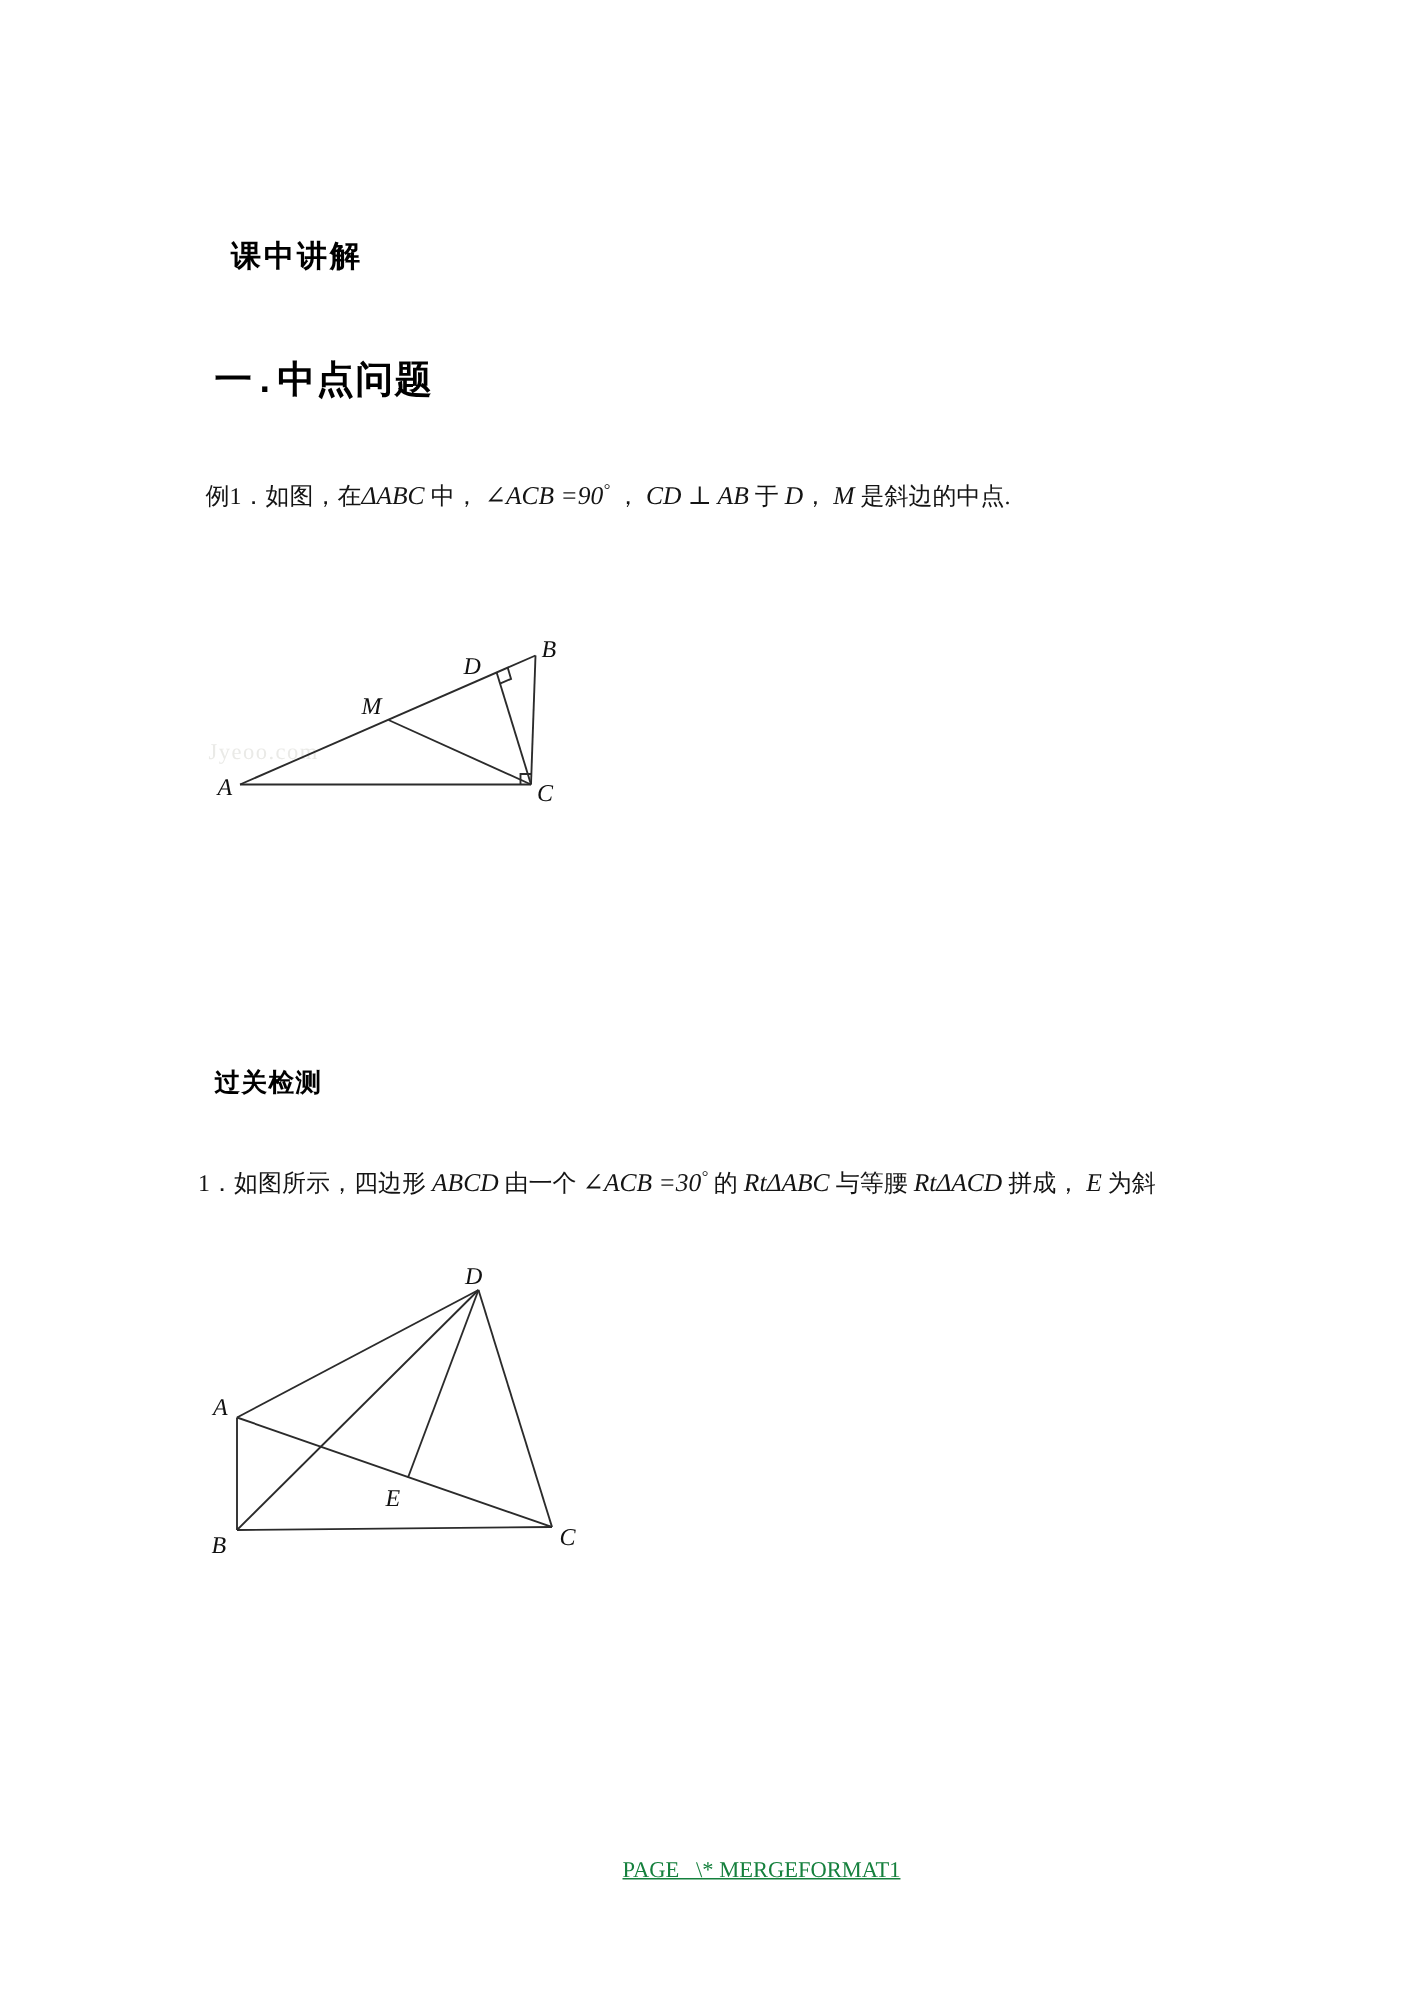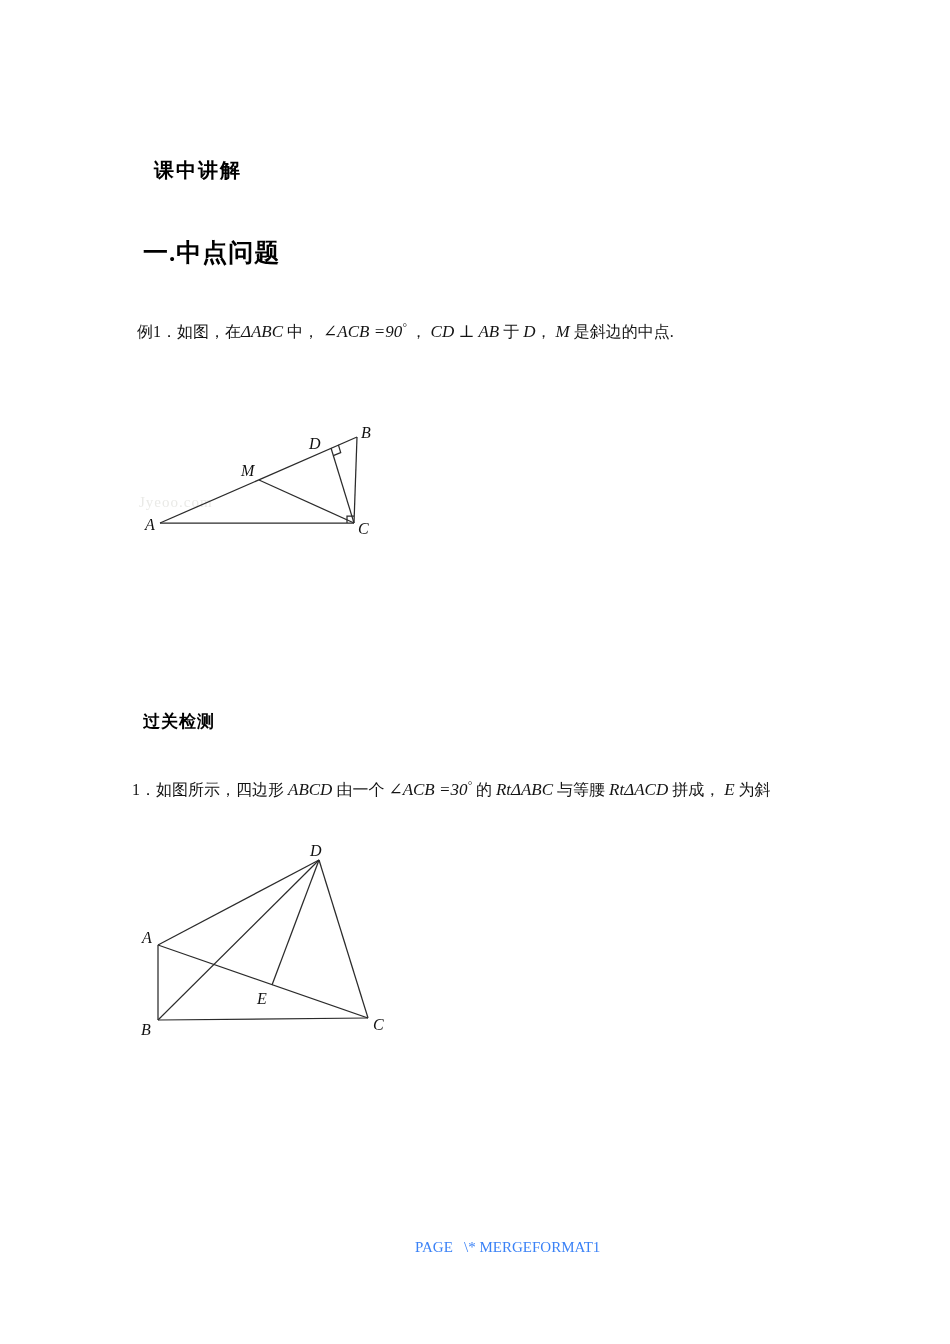--- a/index.html
+++ b/index.html
@@ -5,28 +5,28 @@
   * { margin: 0; padding: 0; box-sizing: border-box; }
   html, body { background: #ffffff; }
   body {
     width: 950px; height: 1344px;
     font-family: "Liberation Serif", "DejaVu Serif", serif;
     color: #1c1c1c;
   }
   .page { position: relative; width: 950px; height: 1344px; background: #fff; overflow: hidden; }
   .abs { position: absolute; }
   .h1 { font-size: 20px; font-weight: bold; color: #000; letter-spacing: 2px; font-family: "Liberation Sans", "DejaVu Sans", sans-serif; }
-  .h2 { font-size: 25px; font-weight: bold; color: #000; letter-spacing: 1px; font-family: Liberation Serif, serif; }
+  .h2 { font-size: 25px; font-weight: bold; color: #000; letter-spacing: 1px; font-family: Liberation Mono, monospace; }
   .h3 { font-size: 17px; font-weight: bold; color: #000; letter-spacing: 1px; font-family: "Liberation Sans", "DejaVu Sans", sans-serif; }
   .txt { font-size: 16px; line-height: 25px; white-space: nowrap; color: #141414; }
   .mi { font-family: "Liberation Serif", "DejaVu Serif", serif; font-style: italic; font-size: 17px; margin-top: 26px; }
   .mi.sup { font-size: 11px; vertical-align: super; }
   .raised { position: relative; top: -4px; }
   .watermark { font-size: 15px; color: #eaeae7; letter-spacing: 1px; }
-  .footer { font-size: 15px; white-space: pre; color: #3b82f6; }
+  .footer { font-size: 15px; white-space: pre; color: #15803d; text-decoration: underline; }
   svg text { font-family: "Liberation Serif", "DejaVu Serif", serif; font-style: italic; font-size: 16px; fill: #111; }
   svg line, svg polyline { stroke: #2b2b2b; stroke-width: 1.25; fill: none; }
 </style>
 </head>
 <body>
 
 <div class="page">
 
   <div class="abs h1" style="left:154px; top:157px;">课中讲解</div>
 

